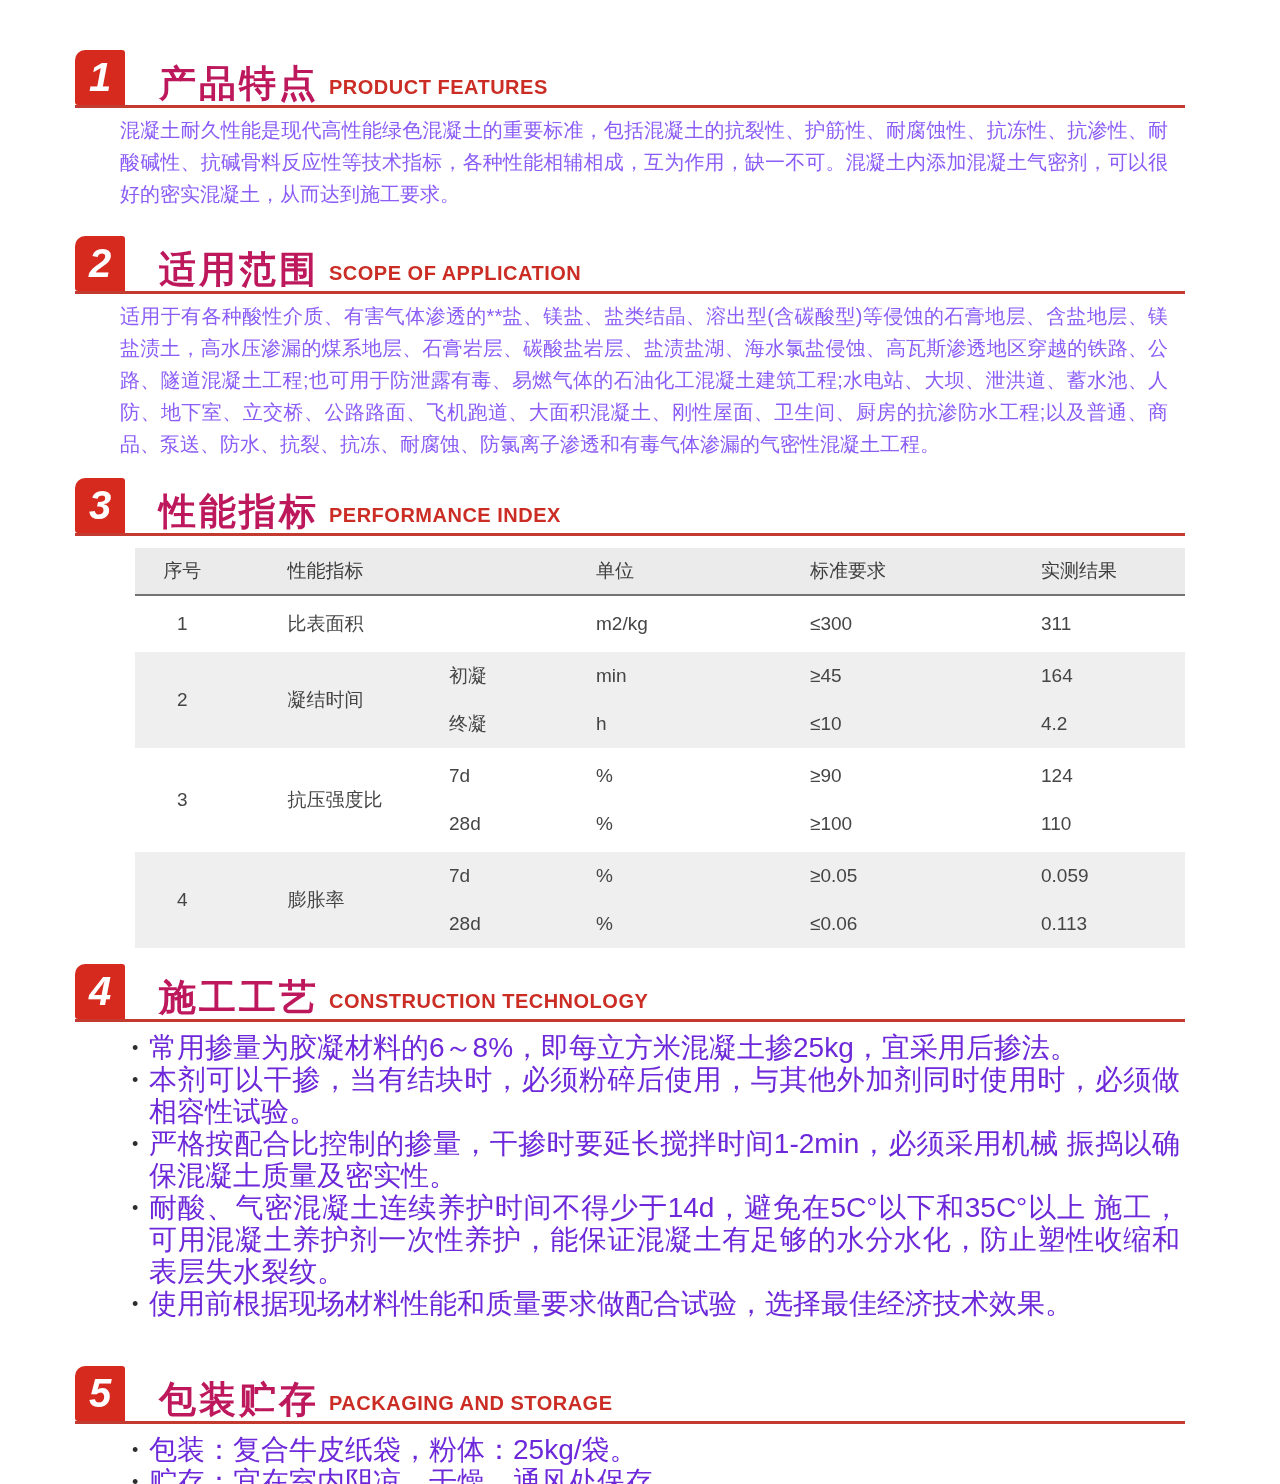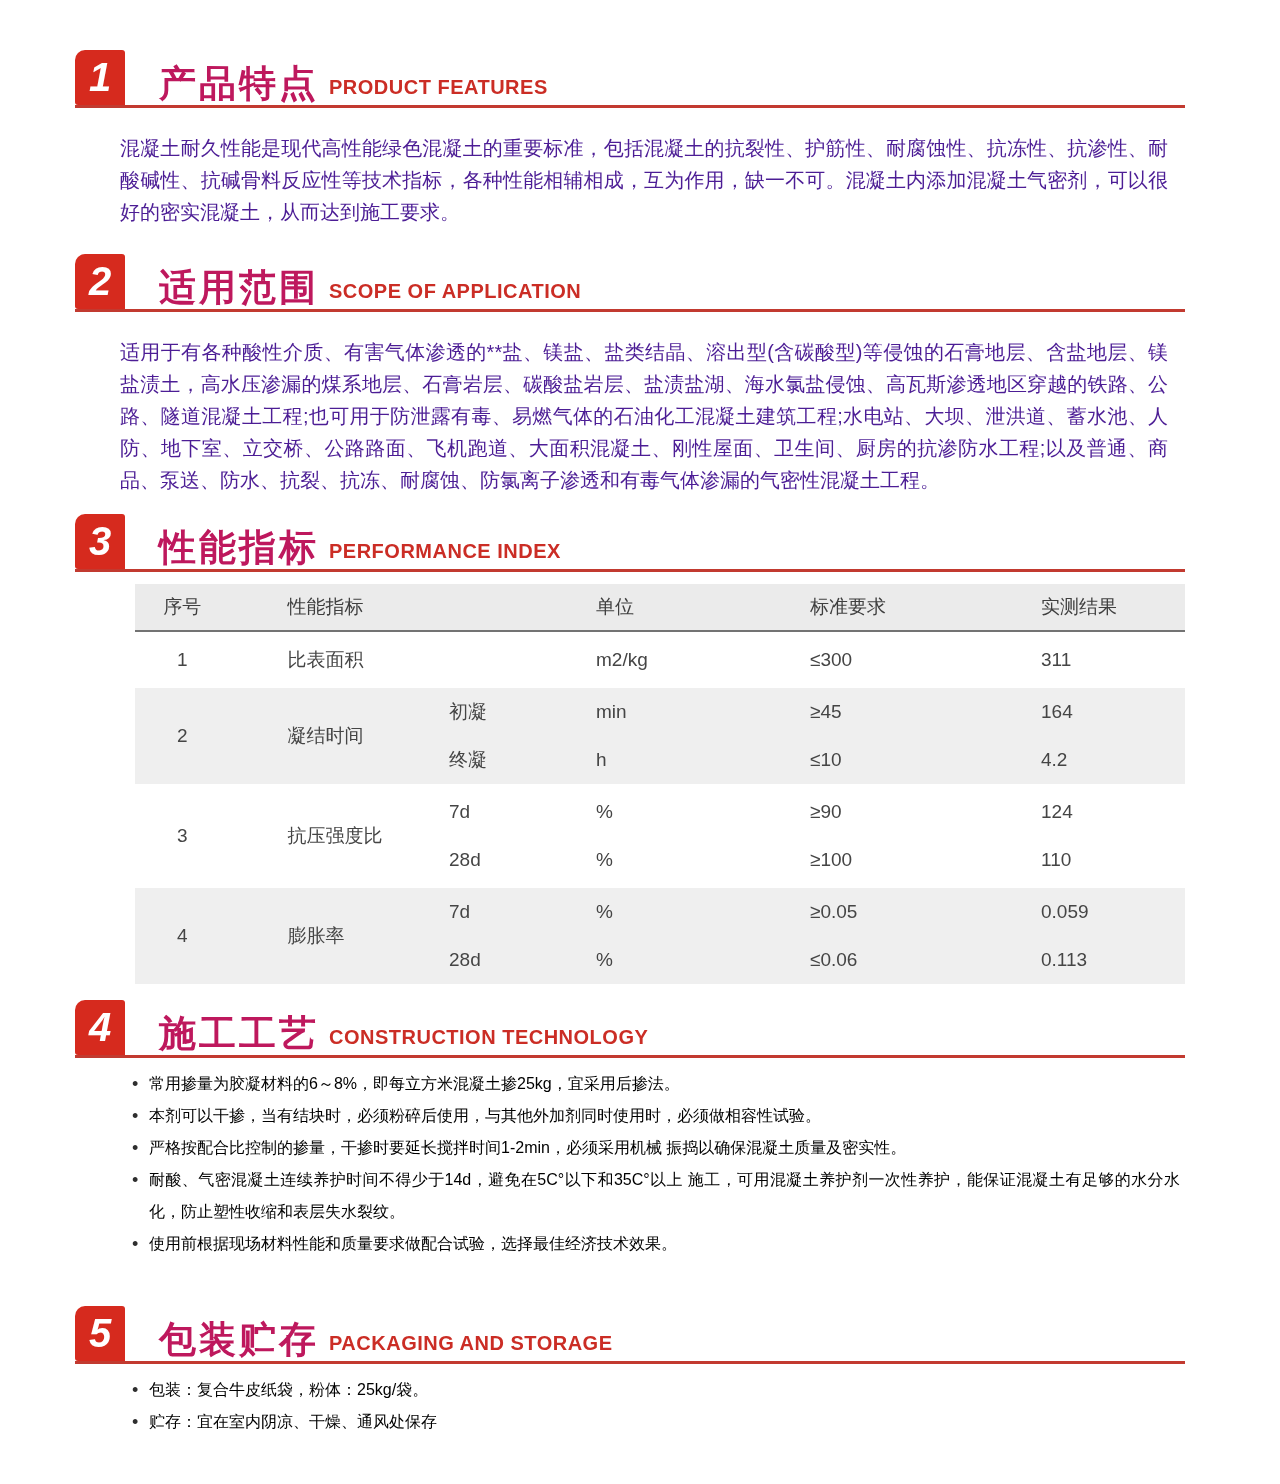--- a/index.html
+++ b/index.html
@@ -33,24 +33,24 @@
     color:#be185d; font-size:37px; font-weight:bold;
     margin-left:34px; line-height:1; letter-spacing:3px;
     padding-bottom:3px;
   }
   .sec-sub {
     color:#cb2d25; font-size:20px; font-weight:bold;
     margin-left:10px; padding-bottom:6px; letter-spacing:0.5px;
     white-space:nowrap;
   }
   .para {
-    margin:24px 112px 0 120px;
+    margin:6px 112px 0 120px;
     font-size:20px; line-height:32px;
     text-align:justify;
-    color:#4c1d95;
+    color:#8b5cf6;
   }
   .mt-s2 { margin-top:26px; }
   .mt-s3 { margin-top:18px; }
   .mt-s4 { margin-top:16px; }
   .mt-s5 { margin-top:46px; }
 
   
   .ptable { margin:12px 95px 0 135px; font-size:19px; color:#454545; }
   .t-row, .t-group {
     display:grid;
@@ -70,22 +70,22 @@
   .c-item { padding-left:58px; }
   .c-std { padding-left:45px; }
   .c-res { padding-left:45px; }
   .span2 { grid-row:1 / span 2; align-self:center; }
 
   
   .bullets { margin:10px 100px 0 130px; padding:0; }
   .bullets li {
     list-style:none; position:relative;
     padding-left:19px;
-    font-size:16px; line-height:32px;
-    text-align:justify; color:#000000;
+    font-size:28px; line-height:32px;
+    text-align:justify; color:#6d28d9;
   }
   .bullets li::before {
     content:"•";
     position:absolute; left:2px; top:0;
     color:#2e2e2e; font-size:18px;
   }
 </style>
 </head>
 <body>
 

